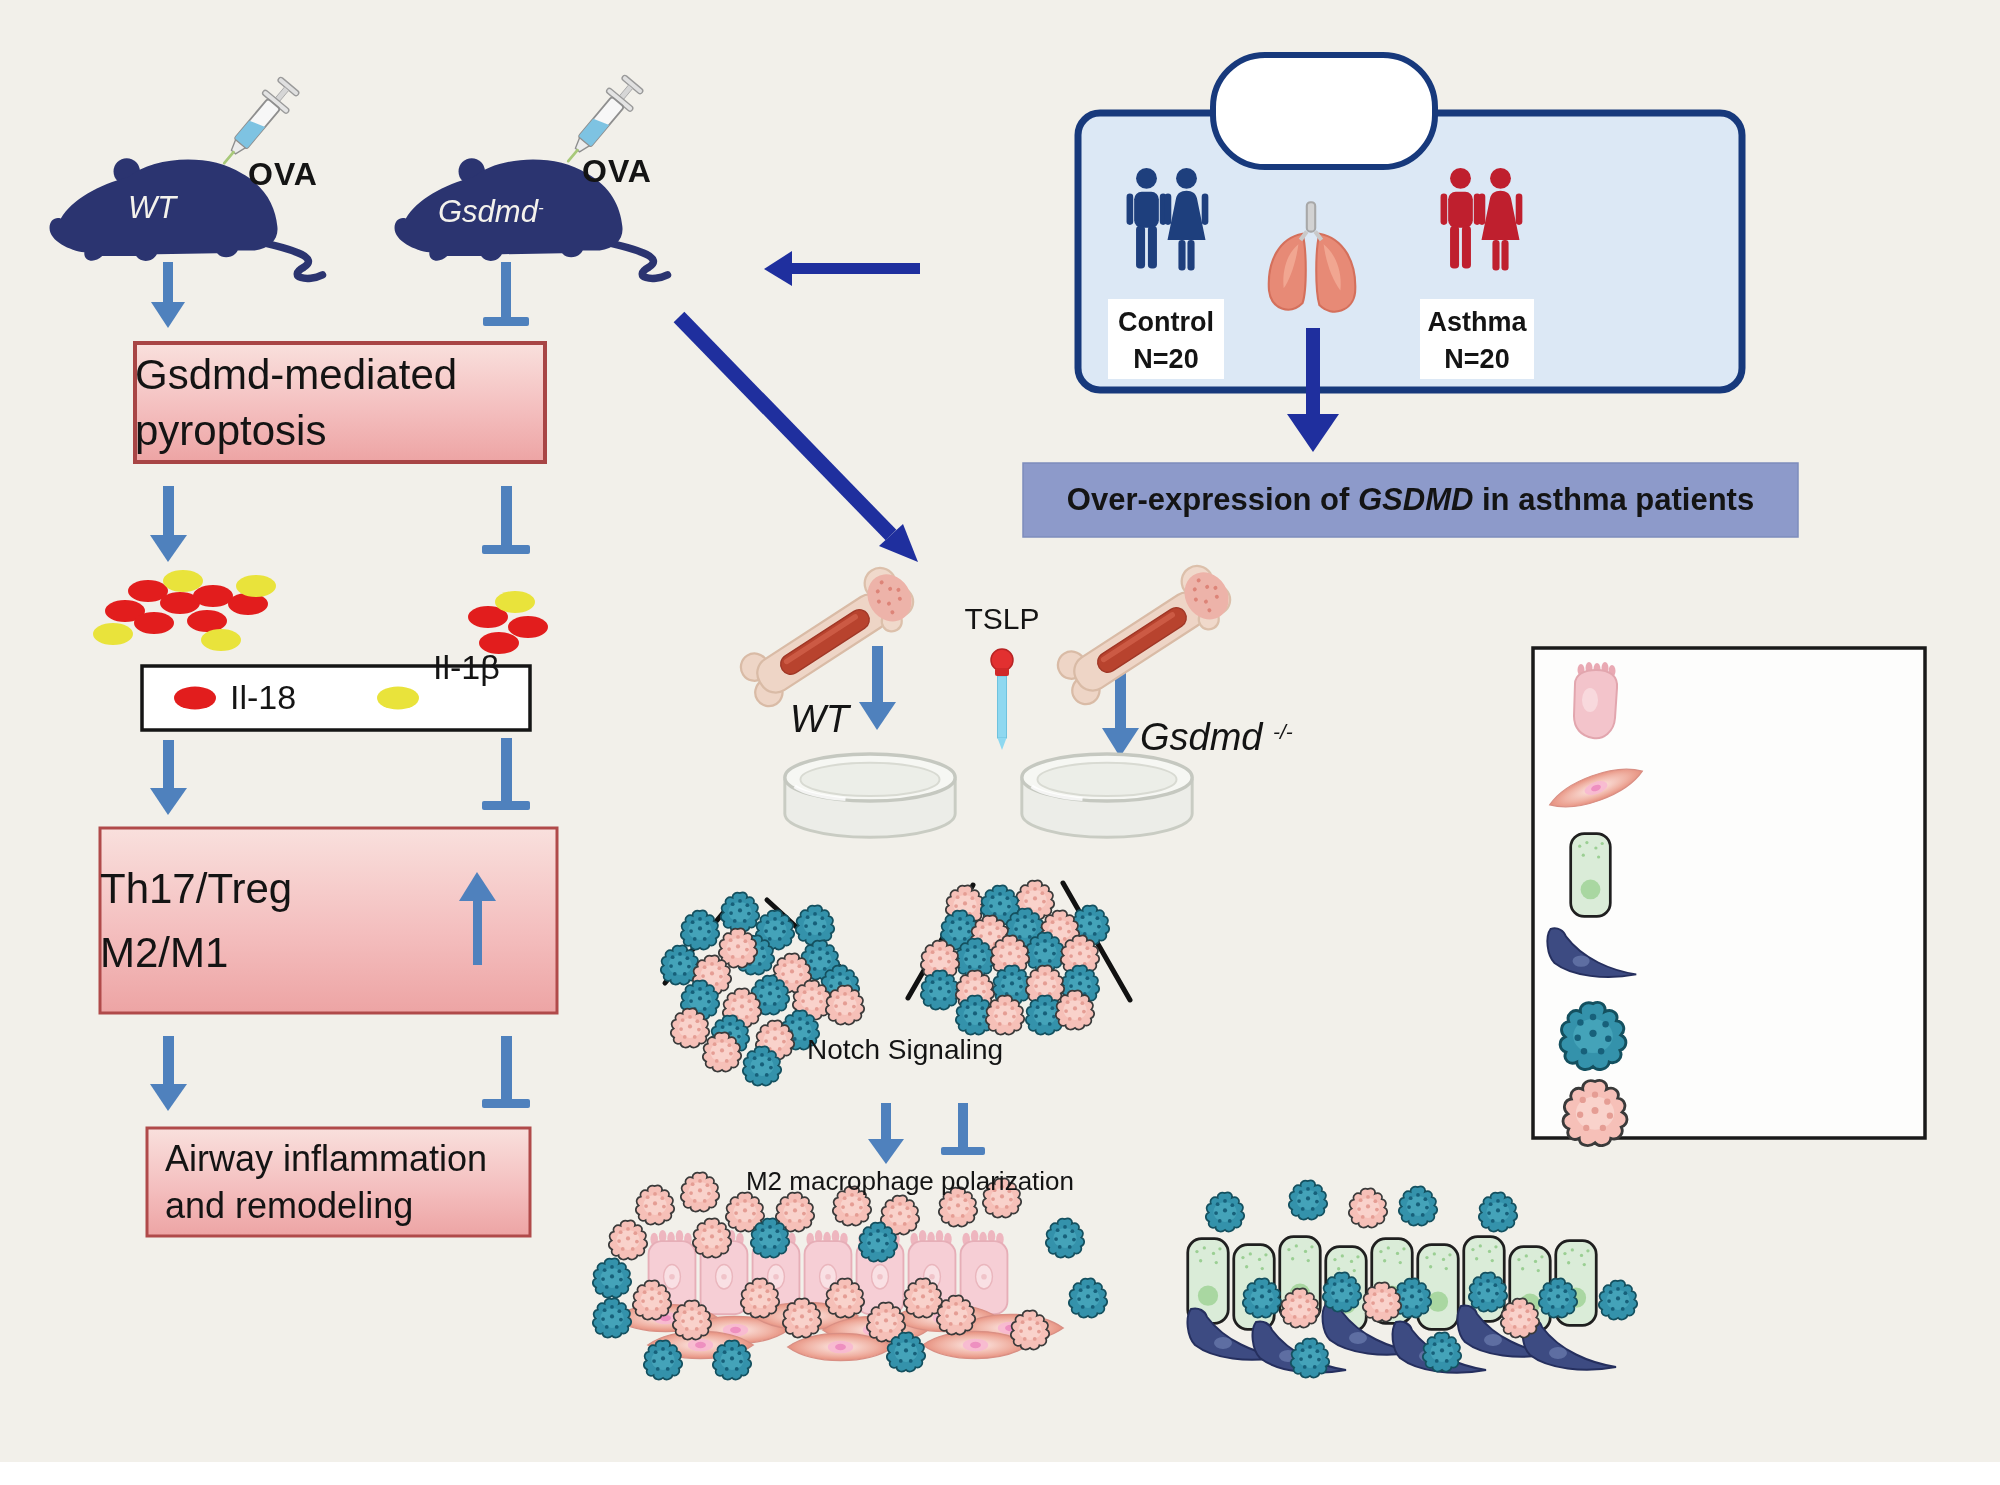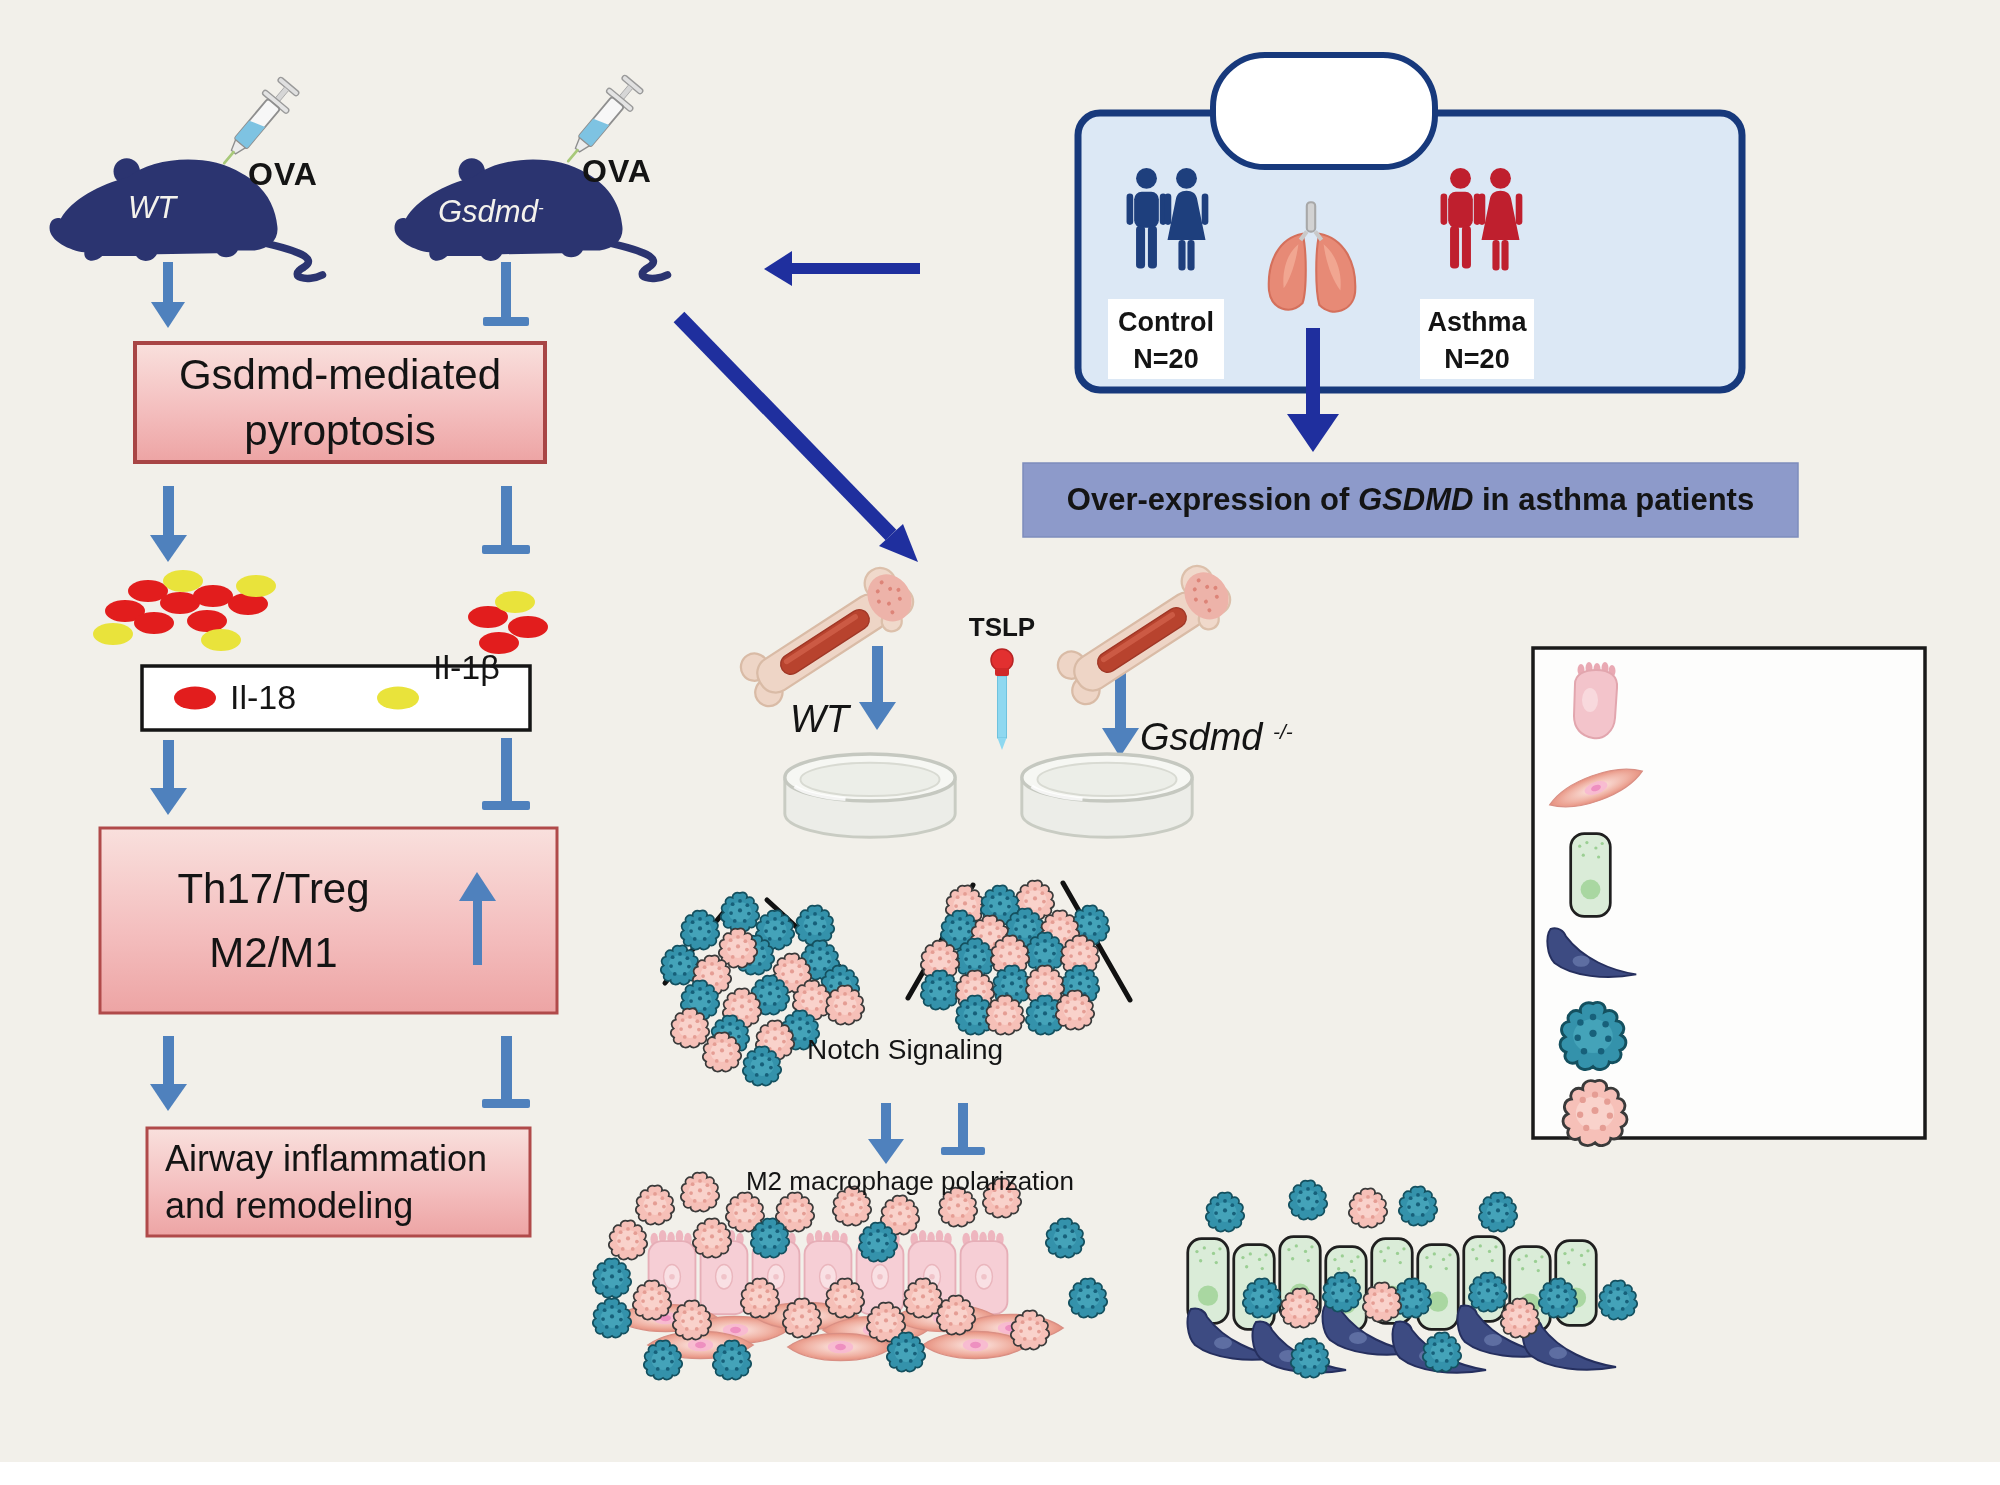--- a/index.html
+++ b/index.html
@@ -9,29 +9,29 @@
     font-family:"Liberation Sans", sans-serif;
   }
   #art { position:absolute; left:0; top:0; z-index:1; }
   .txt { position:absolute; z-index:2; color:#141414; }
   .center { text-align:center; }
   .ital { font-style:italic; }
   .sup { font-size:0.55em; position:relative; top:-0.55em; }
 
   .ova { font-size:32px; font-weight:bold; letter-spacing:1px; }
   .mouse-lbl { font-size:31px; font-style:italic; color:#f4f2ec; }
-  .flowbox { display:flex; flex-direction:column; justify-content:center; align-items:center; }
+  .flowbox { display:flex; flex-direction:column; justify-content:center; align-items:flex-start; }
   .pyro-line { font-size:42px; line-height:56px; }
   .cyt-lbl { font-size:34px; }
   .th17-line { font-size:42px; line-height:64px; }
   .airway-line { font-size:36px; line-height:47px; }
   .pop-title { font-size:36px; font-weight:bold; line-height:112px; }
   .pop-grp { font-size:27px; font-weight:bold; line-height:37px; padding-top:2px; }
   .banner-txt { font-size:31px; font-weight:bold; line-height:74px; white-space:nowrap; }
-  .tslp { font-size:26px; font-weight:bold;margin-top:10px; }
+  .tslp { font-size:30px; font-weight:normal; }
   .culture-lbl { font-size:38px; font-style:italic; }
   .notch { font-size:28px; }
   .m2pol { font-size:26px; }
   .regul { font-size:28px; }
   .lg-row { position:absolute; width:268px; font-size:25px; line-height:33px; color:#1a1a1a; }
   .bottom-strip { position:absolute; left:0; top:1462px; width:2000px; height:23px; background:#ffffff; z-index:3; }
 </style>
 </head>
 <body>
 

